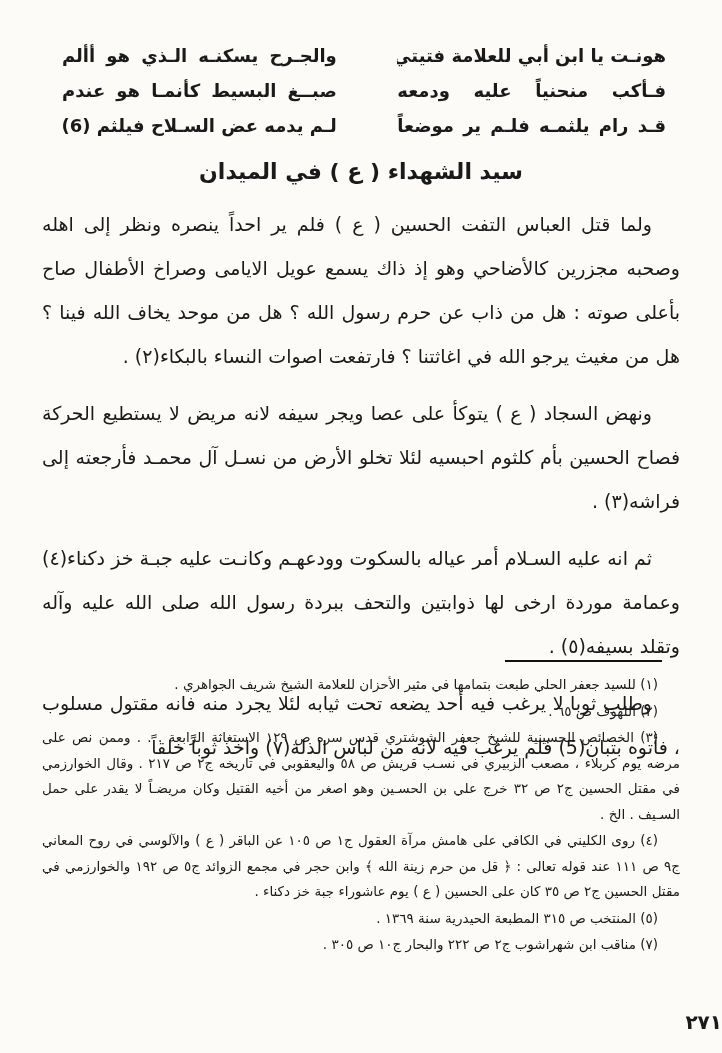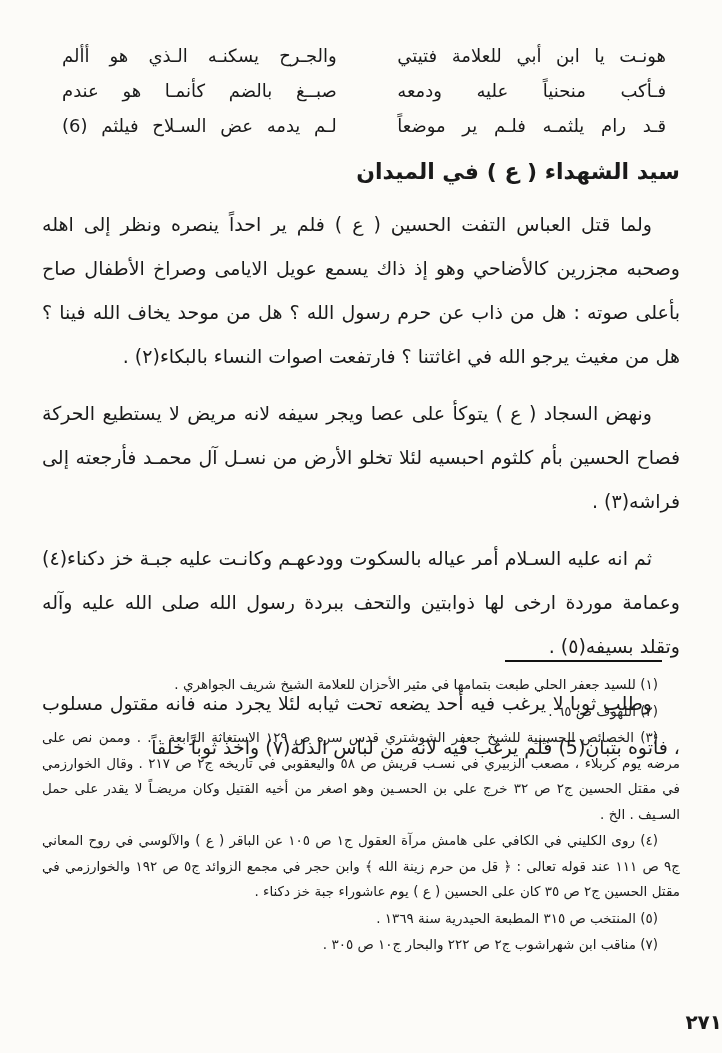--- a/index.html
+++ b/index.html
@@ -33,26 +33,27 @@
     justify-content:space-between;
     line-height:35px;
     font-size:18px;
   }
   .hemistich{
     width:44.5%;
     text-align:justify;
     text-align-last:justify;
     white-space:nowrap;
     overflow:hidden;
+    font-weight:bold;
   }
   .hemistich.second{width:45.5%;}
   
   .heading{
     margin:16px 0 18px 0;
-    text-align:right;
+    text-align:center;
     font-size:22px;
     font-weight:bold;
     letter-spacing:.5px;
   }
   
   .para{
     margin:0 0 13px 0;
     font-size:19px;
     line-height:44px;
     text-align:justify;
@@ -94,21 +95,21 @@
 
   <div class="content">
 
     <div class="poem">
       <div class="verse-row">
         <span class="hemistich first">هونـت يا ابن أبي للعلامة فتيتي</span>
         <span class="hemistich second">والجـرح يسكنـه الـذي هو أألم</span>
       </div>
       <div class="verse-row">
         <span class="hemistich first">فـأكب منحنياً عليه ودمعه</span>
-        <span class="hemistich second">صبــغ بالضم كأنمـا هو عندم</span>
+        <span class="hemistich second">صبــغ البسيط كأنمـا هو عندم</span>
       </div>
       <div class="verse-row">
         <span class="hemistich first">قـد رام يلثمـه فلـم ير موضعاً</span>
         <span class="hemistich second">لـم يدمه عض السـلاح فيلثم (6)</span>
       </div>
     </div>
 
     <div class="heading">سيد الشهداء ( ع ) في الميدان</div>
 
     <p class="para">ولما قتل العباس التفت الحسين ( ع ) فلم ير احداً ينصره ونظر إلى اهله وصحبه مجزرين كالأضاحي وهو إذ ذاك يسمع عويل الايامى وصراخ الأطفال صاح بأعلى صوته : هل من ذاب عن حرم رسول الله ؟ هل من موحد يخاف الله فينا ؟ هل من مغيث يرجو الله في اغاثتنا ؟ فارتفعت اصوات النساء بالبكاء(٢) .</p>

